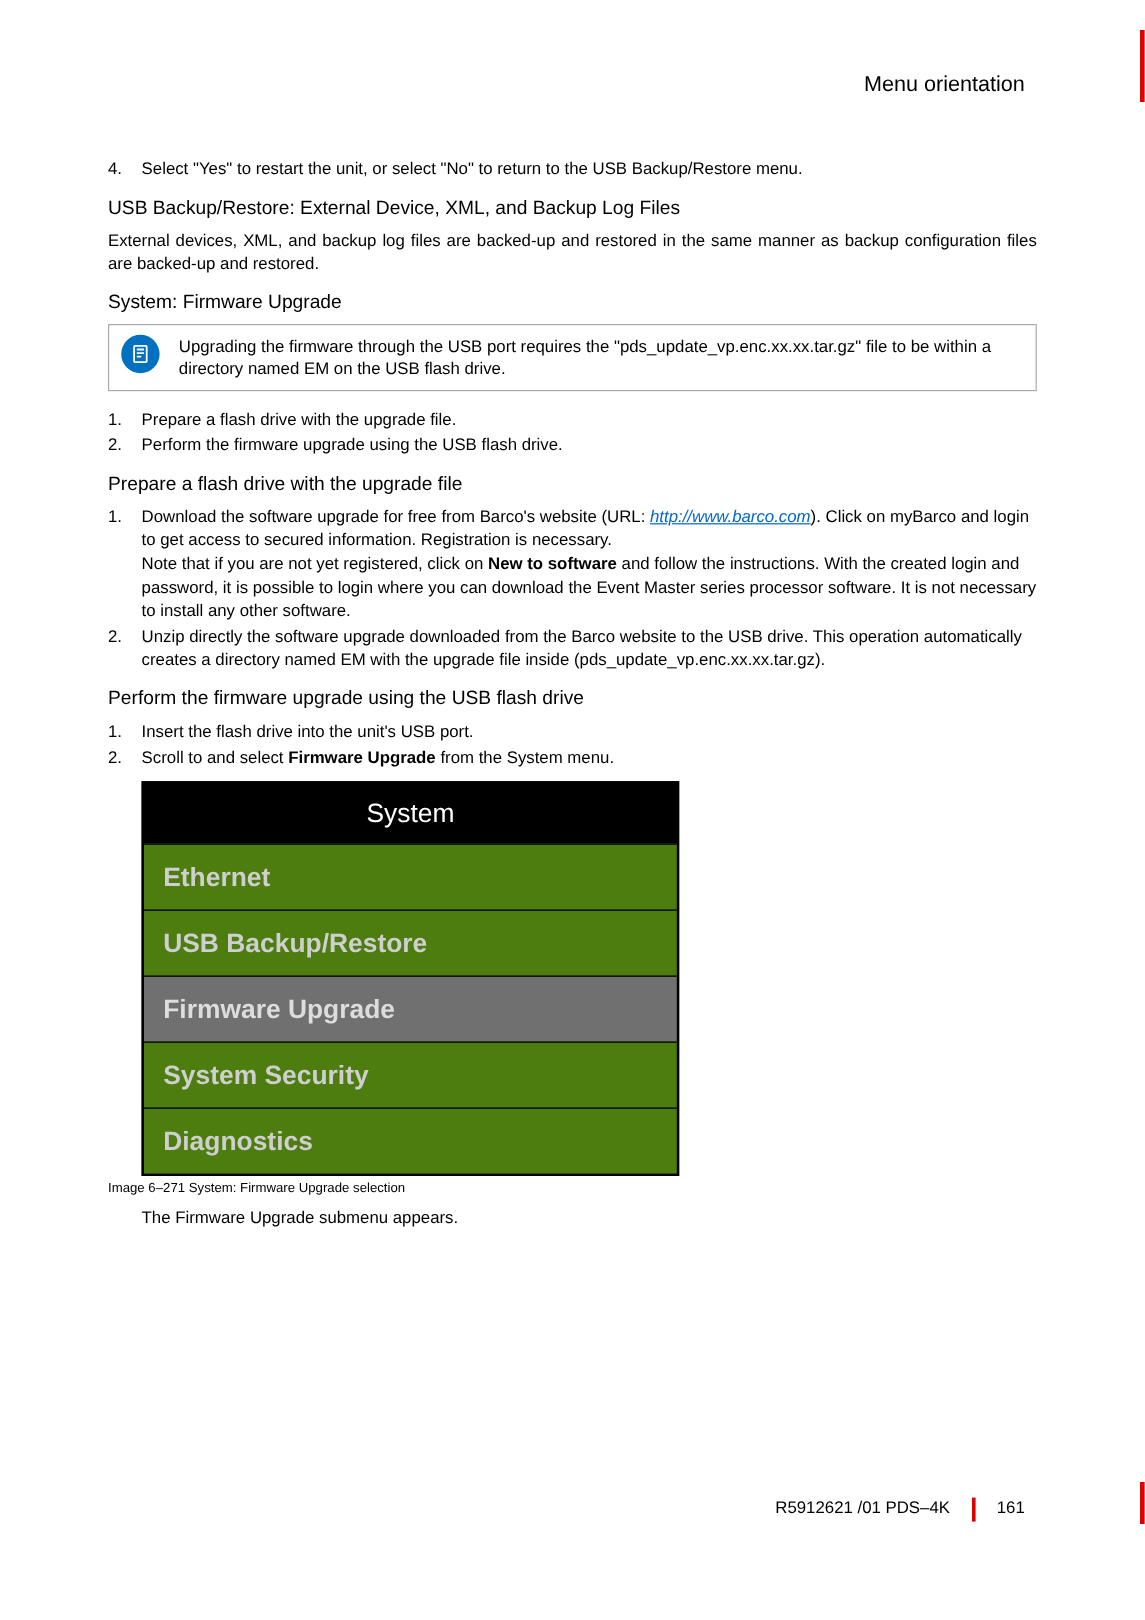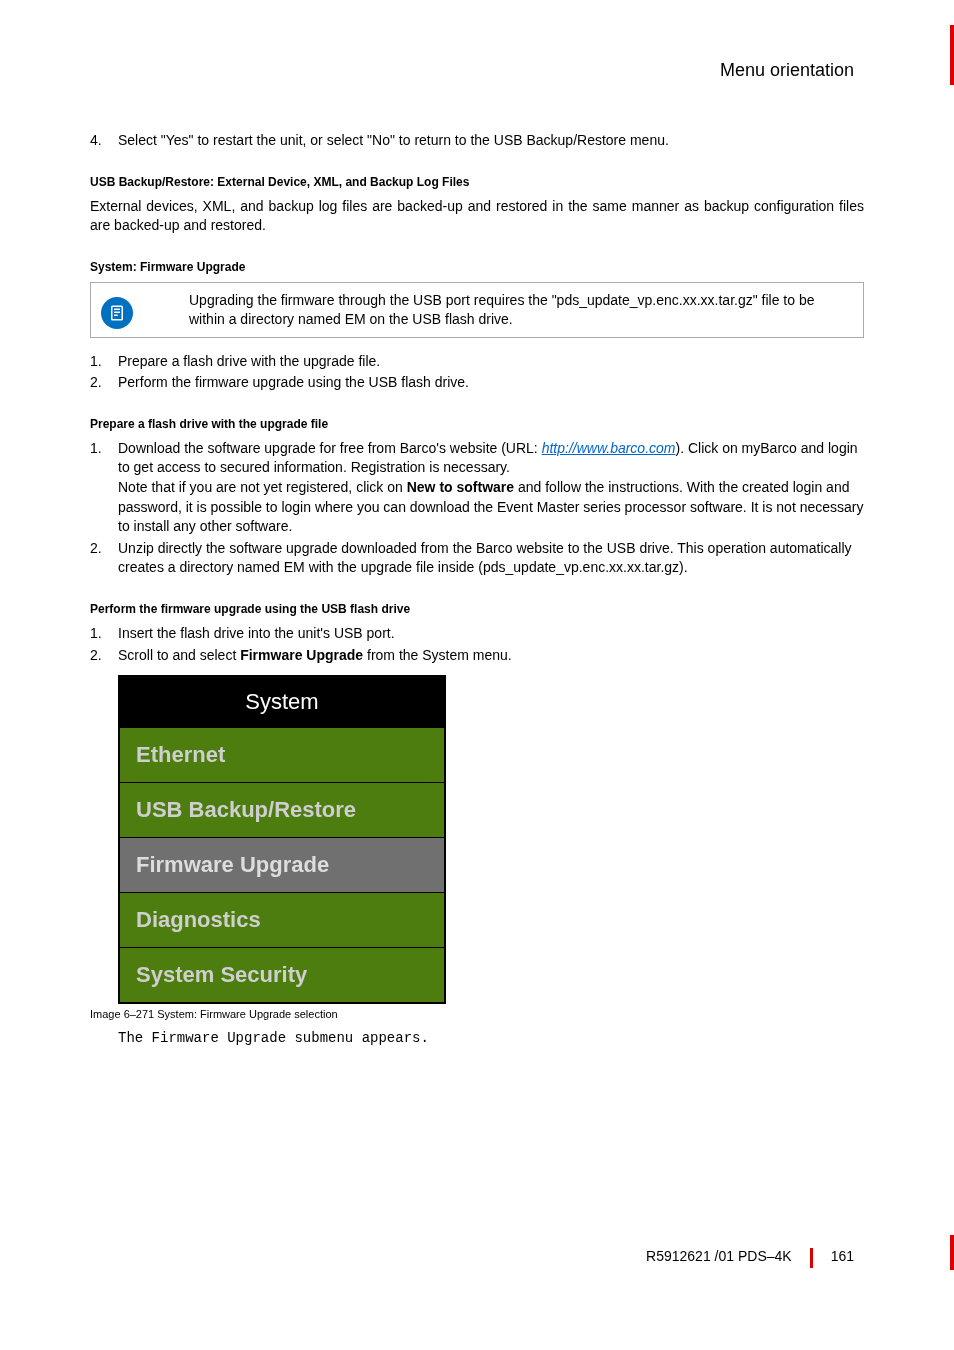--- a/index.html
+++ b/index.html
@@ -41,57 +41,56 @@
     display: flex;
     margin-bottom: 2px;
     line-height: 1.4;
   }
   .ol-num {
     width: 28px;
     flex-shrink: 0;
   }
   .ol-text { flex: 1; }
   h2.section {
-    font-size: 12px;
-    font-weight: bold;
-    margin-top: 24px;
+    font-size: 16px;
+    font-weight: normal;
+    margin-top: 14px;
     margin-bottom: 8px;
   }
   .para {
     line-height: 1.4;
     text-align: justify;
     margin-bottom: 4px;
   }
   .note-box {
     border: 1px solid #aaa;
     display: flex;
-    align-items: flex-end;
+    align-items: flex-start;
     padding: 8px 10px;
     margin-top: 8px;
     margin-bottom: 14px;
-    gap: 40px;
   }
   .note-icon {
     width: 32px;
     height: 32px;
     background: #0070c0;
     border-radius: 50%;
     flex-shrink: 0;
     margin-right: 16px;
     display: flex;
     align-items: center;
     justify-content: center;
   }
   .note-icon svg { width: 18px; height: 18px; }
   .note-text { line-height: 1.35; }
   a.link { color: #0066cc; font-style: italic; }
   b { font-weight: bold; }
   .menu-figure {
     margin: 10px 0 4px 28px;
-    width: 328px;
+    width: 448px;
     background: #000;
     border: 2px solid #000;
   }
   .menu-title {
     background: #000;
     color: #fff;
     text-align: center;
     font-size: 22px;
     padding: 12px 0;
     font-family: "Segoe UI", Arial, sans-serif;
@@ -109,21 +108,20 @@
     background: #707070;
     color: #ddd;
   }
   .caption {
     font-size: 11px;
     margin-top: 4px;
   }
   .after-caption {
     margin-left: 28px;
     margin-top: 10px;
-    font-family: Liberation Mono, monospace;
   }
   .footer {
     position: absolute;
     bottom: 82px;
     right: 100px;
     font-size: 14px;
     display: flex;
     gap: 18px;
   }
   .footer-divider {
@@ -200,22 +198,22 @@
       <span>Scroll to and select </span><b>Firmware Upgrade</b><span> from the System menu.</span>
     </div>
   </div>
 
   <div class="menu-figure">
     <div class="menu-title">System</div>
     <div id="menu-items">
         <div class="menu-item">Ethernet</div>
         <div class="menu-item">USB Backup/Restore</div>
         <div class="menu-item selected">Firmware Upgrade</div>
+        <div class="menu-item">System Security</div>
         <div class="menu-item">Diagnostics</div>
-        <div class="menu-item">System Security</div>
       </div>
   </div>
 
   <div class="caption">Image 6–271  System: Firmware Upgrade selection</div>
   <div class="after-caption">The Firmware Upgrade submenu appears.</div>
 
 </div>
 
 <div class="footer">
   <span>R5912621 /01 PDS–4K</span>

